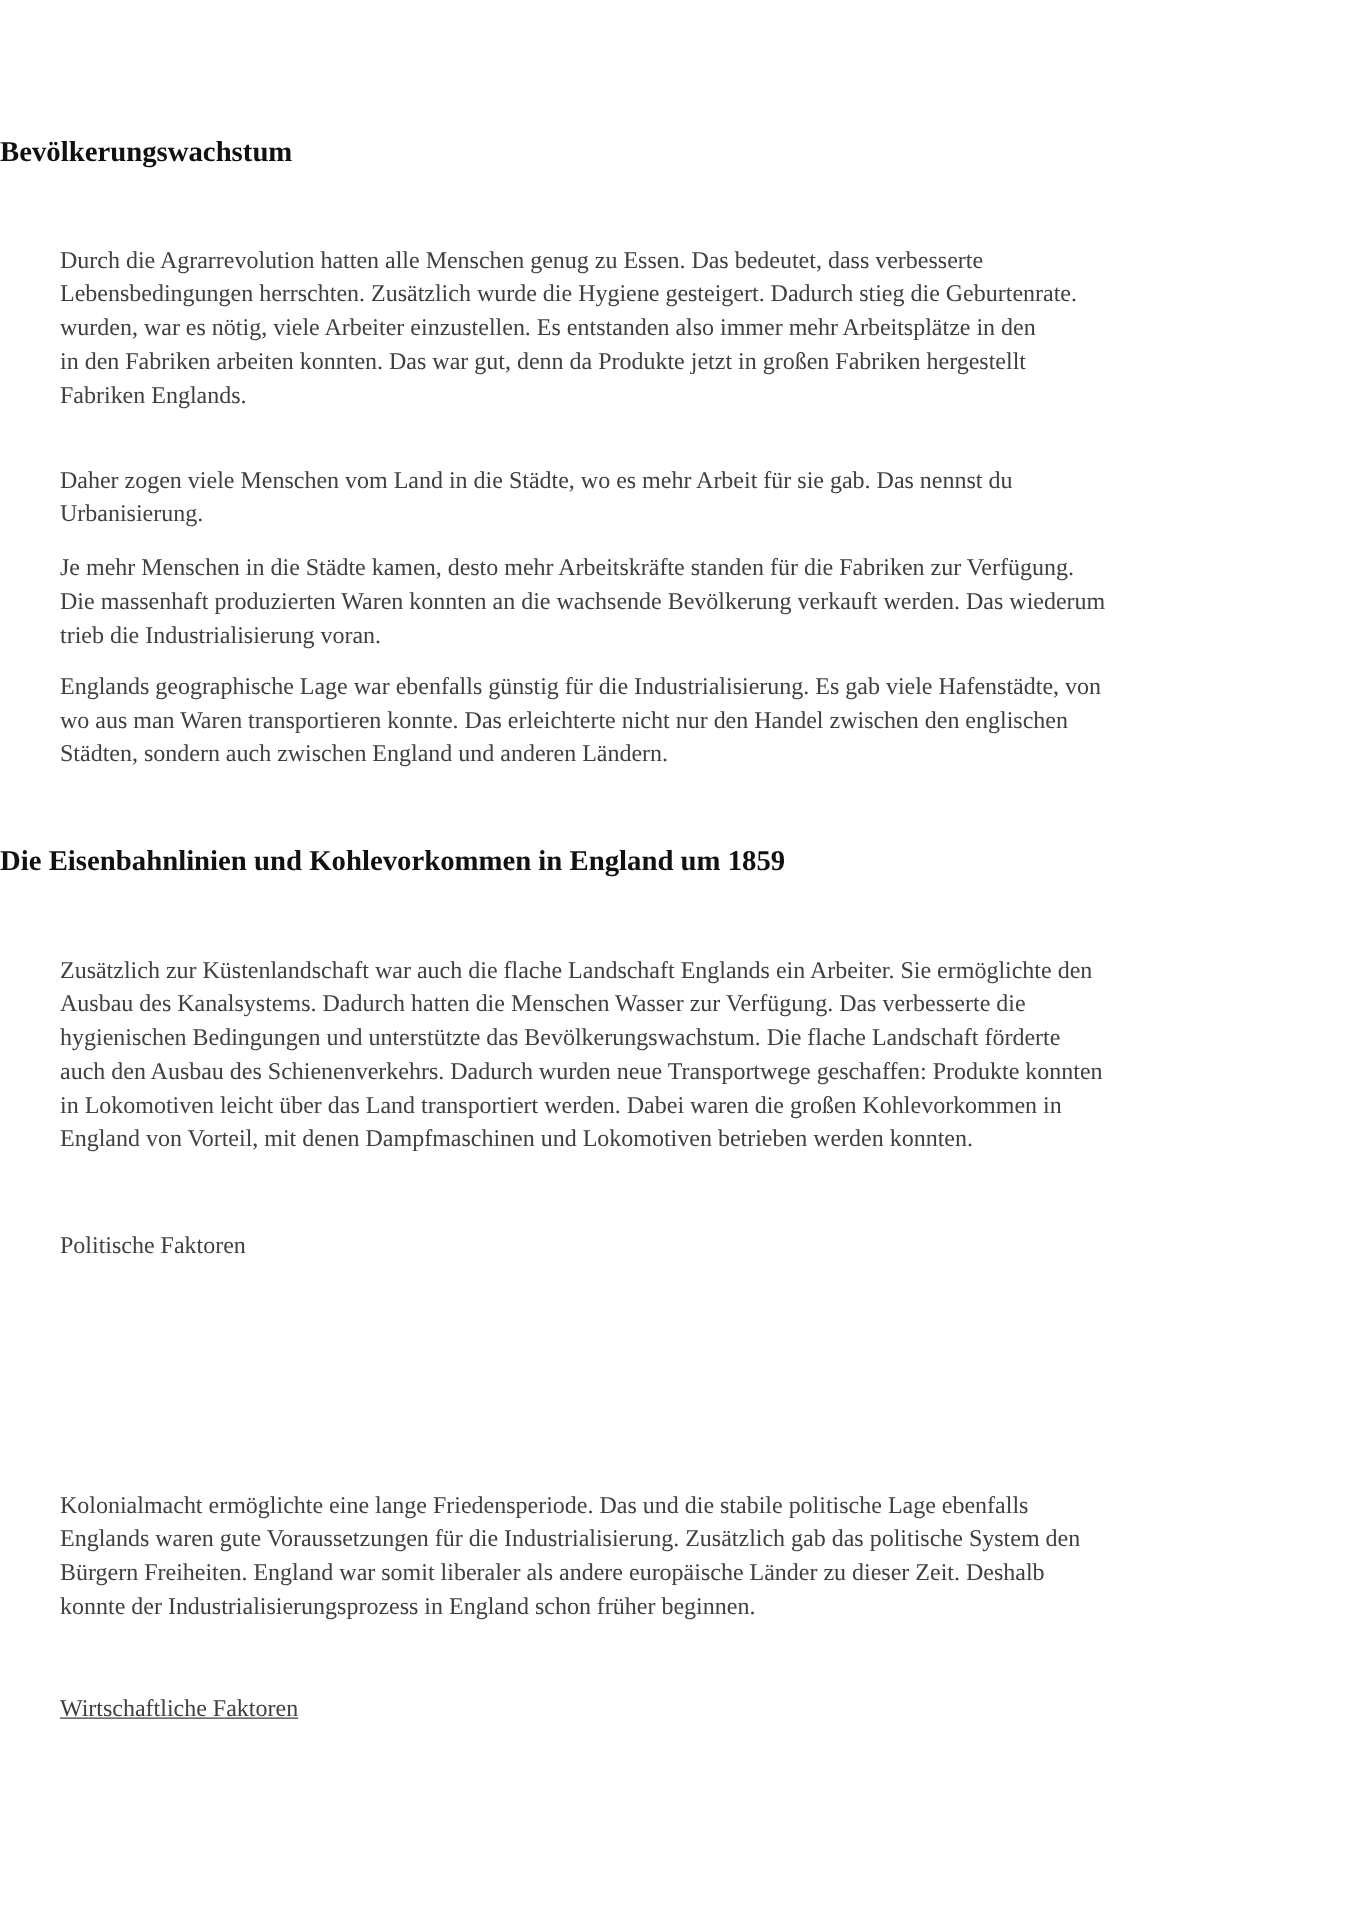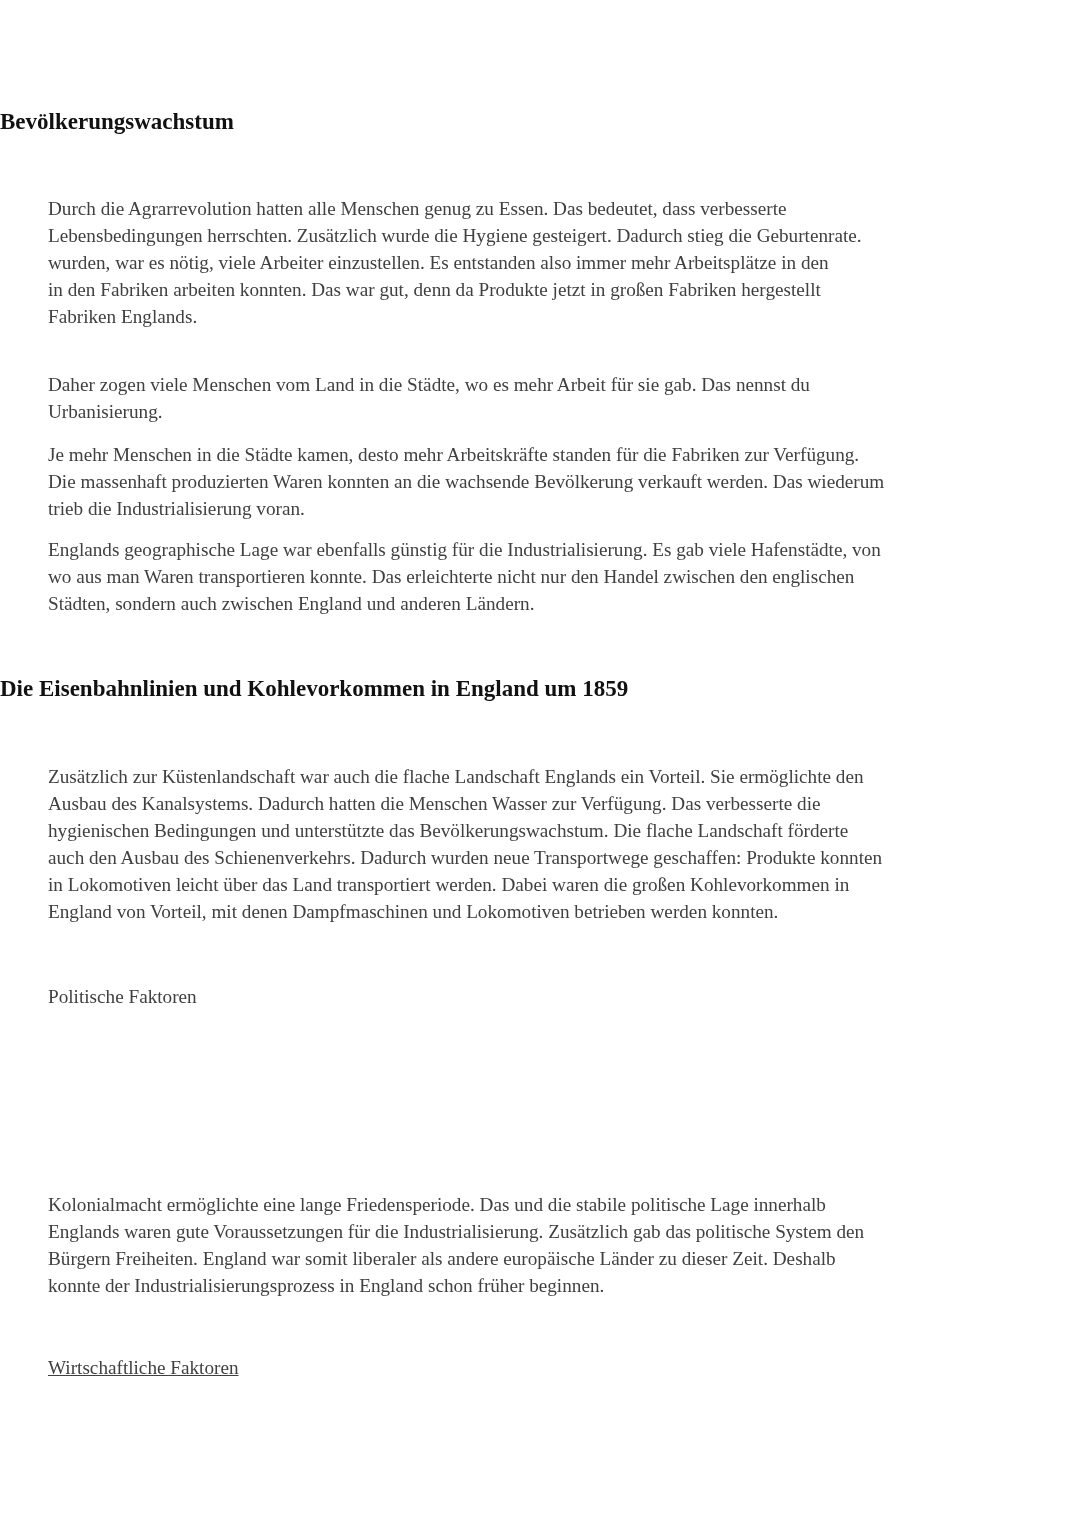--- a/index.html
+++ b/index.html
@@ -74,35 +74,35 @@
 
   <p class="para" style="top:536px;">
     <span class="line">Englands geographische Lage war ebenfalls günstig für die Industrialisierung. Es gab viele Hafenstädte, von</span>
     <span class="line">wo aus man Waren transportieren konnte. Das erleichterte nicht nur den Handel zwischen den englischen</span>
     <span class="line">Städten, sondern auch zwischen England und anderen Ländern.</span>
   </p>
 
   <h2 class="heading" style="top:675px;">Die Eisenbahnlinien und Kohlevorkommen in England um 1859</h2>
 
   <p class="para" style="top:763px;">
-    <span class="line">Zusätzlich zur Küstenlandschaft war auch die flache Landschaft Englands ein Vorteil. Sie ermöglichte den</span>
+    <span class="line">Zusätzlich zur Küstenlandschaft war auch die flache Landschaft Englands ein Arbeiter. Sie ermöglichte den</span>
     <span class="line">Ausbau des Kanalsystems. Dadurch hatten die Menschen Wasser zur Verfügung. Das verbesserte die</span>
     <span class="line">hygienischen Bedingungen und unterstützte das Bevölkerungswachstum. Die flache Landschaft förderte</span>
     <span class="line">auch den Ausbau des Schienenverkehrs. Dadurch wurden neue Transportwege geschaffen: Produkte konnten</span>
     <span class="line">in Lokomotiven leicht über das Land transportiert werden. Dabei waren die großen Kohlevorkommen in</span>
     <span class="line">England von Vorteil, mit denen Dampfmaschinen und Lokomotiven betrieben werden konnten.</span>
   </p>
 
   <p class="para" style="top:983px;">
     <span class="line">Politische Faktoren</span>
   </p>
 
 
   <p class="para" style="top:1191px;">
-    <span class="line">Kolonialmacht ermöglichte eine lange Friedensperiode. Das und die stabile politische Lage innerhalb</span>
+    <span class="line">Kolonialmacht ermöglichte eine lange Friedensperiode. Das und die stabile politische Lage ebenfalls</span>
     <span class="line">Englands waren gute Voraussetzungen für die Industrialisierung. Zusätzlich gab das politische System den</span>
     <span class="line">Bürgern Freiheiten. England war somit liberaler als andere europäische Länder zu dieser Zeit. Deshalb</span>
     <span class="line">konnte der Industrialisierungsprozess in England schon früher beginnen.</span>
   </p>
 
   <p class="para" style="top:1354px;text-decoration:underline;">
     <span class="line">Wirtschaftliche Faktoren</span>
   </p>
 
 </div>

